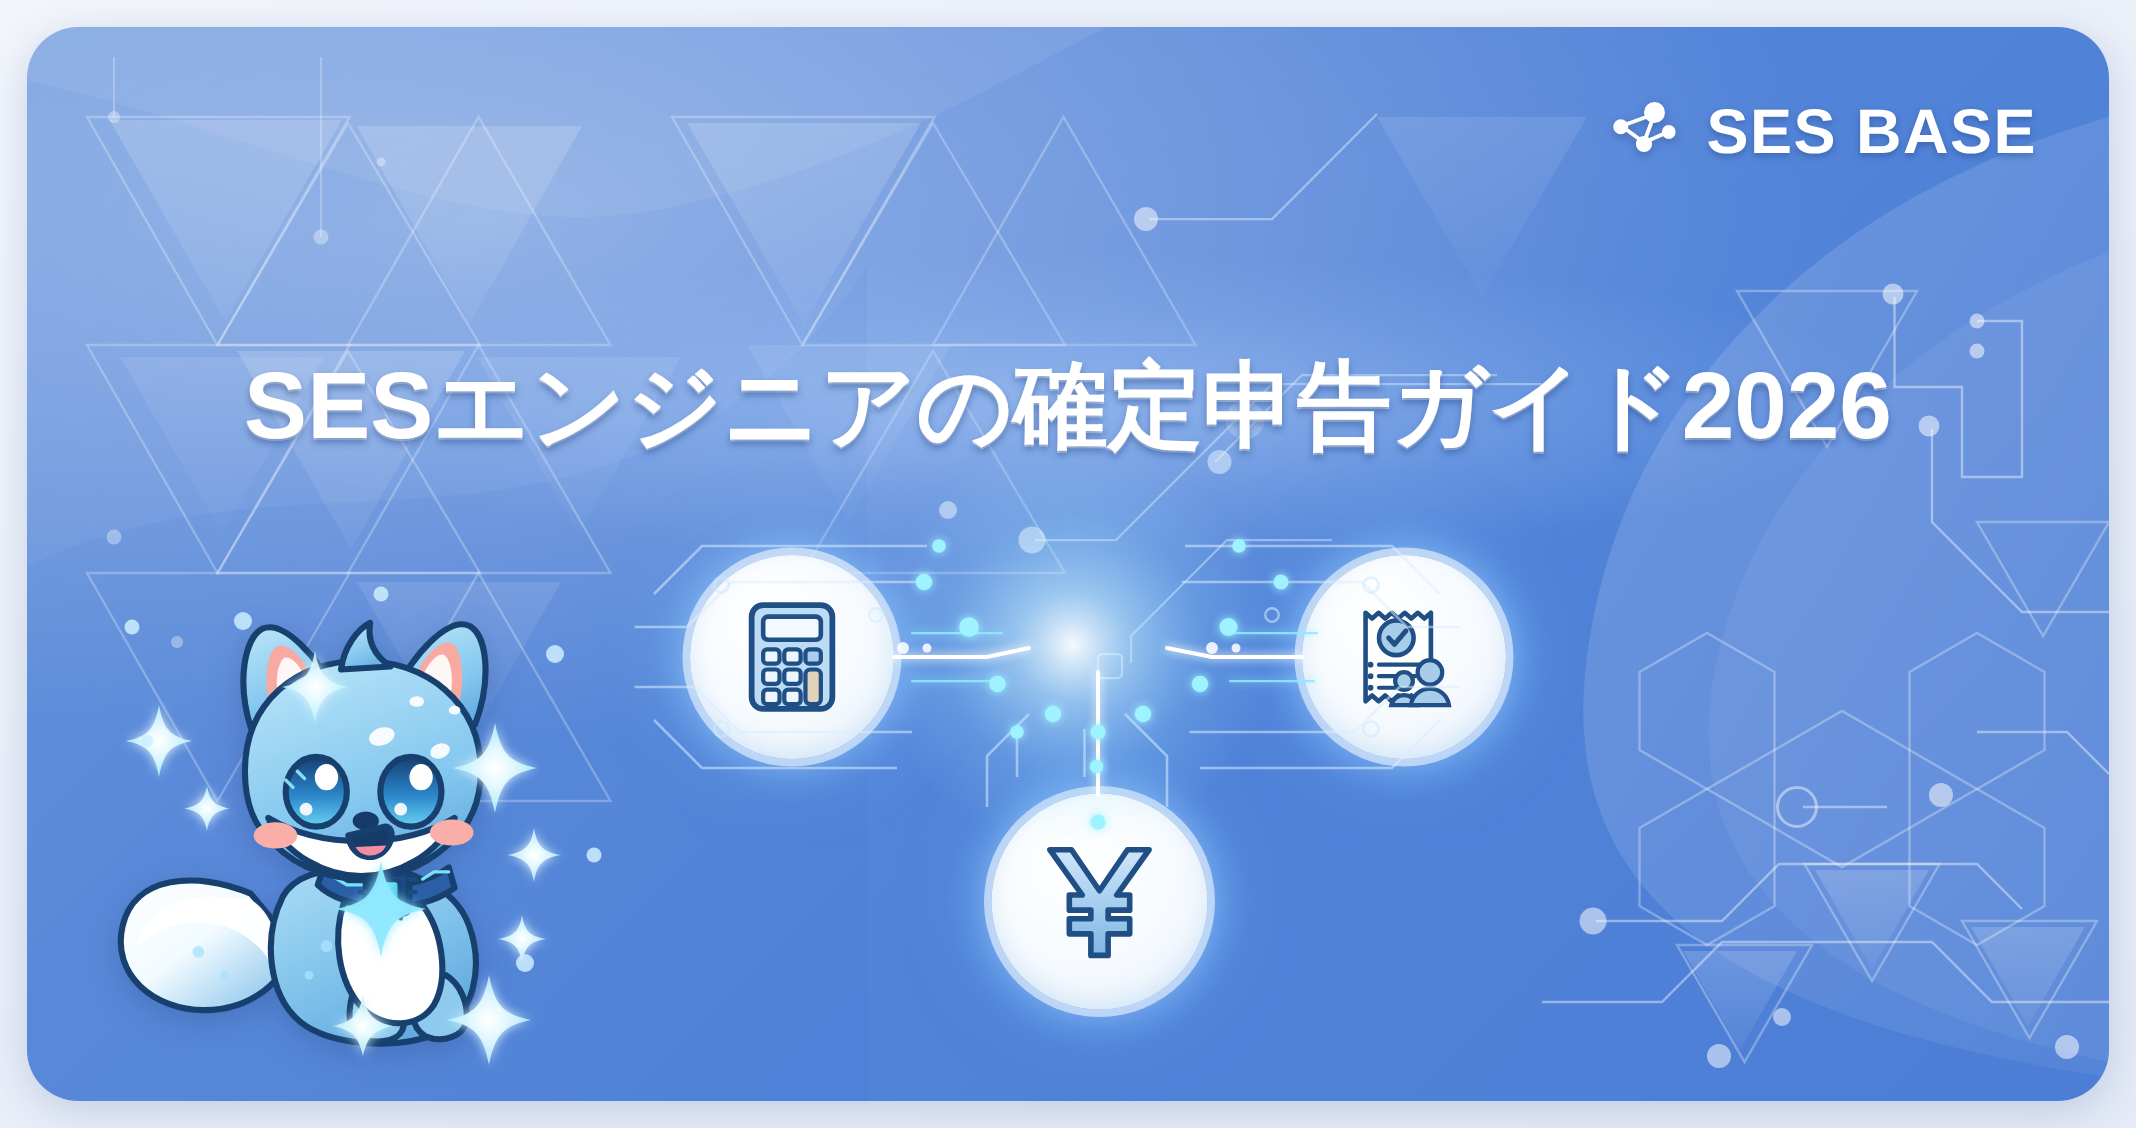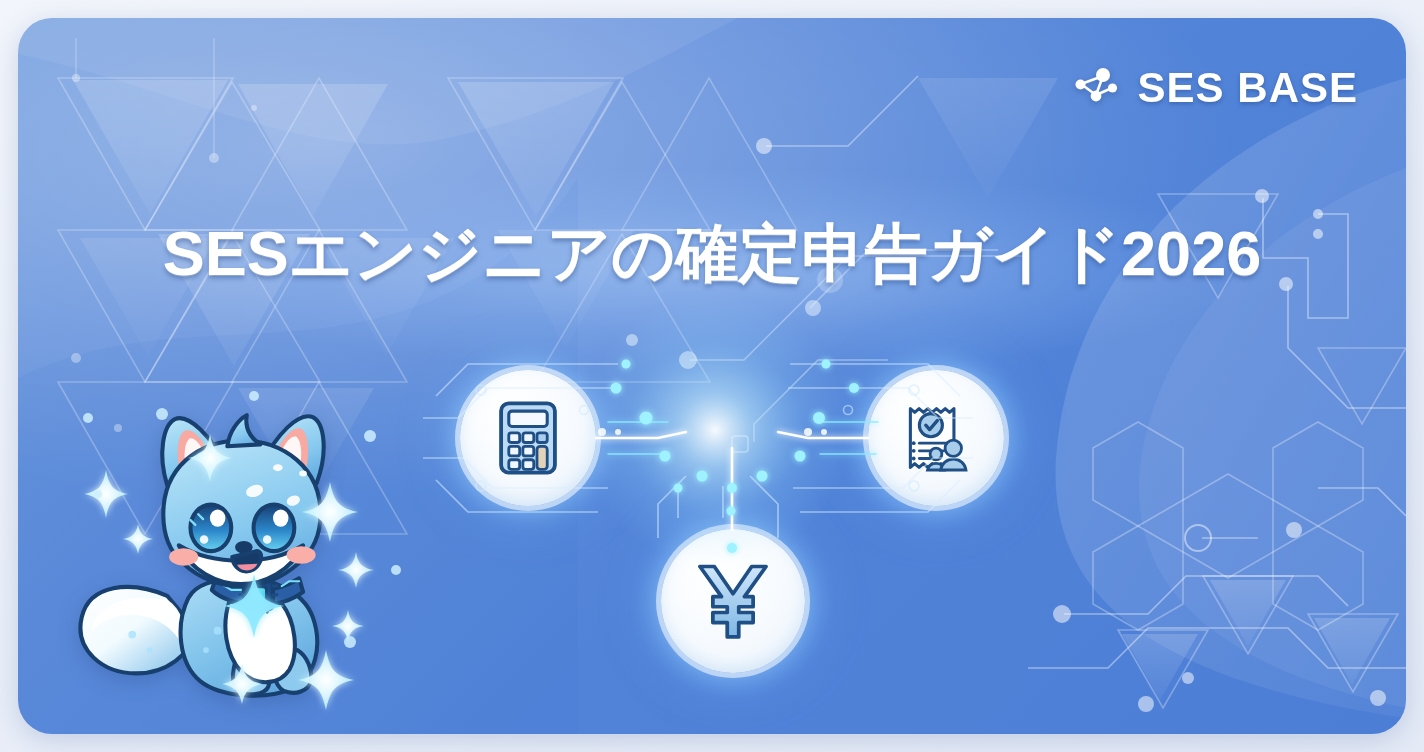--- a/index.html
+++ b/index.html
@@ -56,21 +56,21 @@
     position: absolute;
     left: 50%; top: 252px;
     transform: translate(-50%,-50%);
     width: 1120px; height: 200px;
     background: radial-gradient(ellipse at center, rgba(190,220,255,.40) 0%, rgba(160,200,250,.16) 45%, rgba(255,255,255,0) 72%);
     z-index: 12;
     pointer-events: none;
   }
   .title {
     position: absolute;
-    left: 0; right: 0; top: 199px;
+    left: 0; right: 0; top: 217px;
     text-align: center;
     z-index: 20;
     font-size: 63px;
     font-weight: bold;
     color: #ffffff;
     letter-spacing: 0px;
     line-height: 1.15;
     text-shadow:
       0 3px 5px rgba(34,66,128,.45),
       0 1px 0 rgba(255,255,255,.55);

